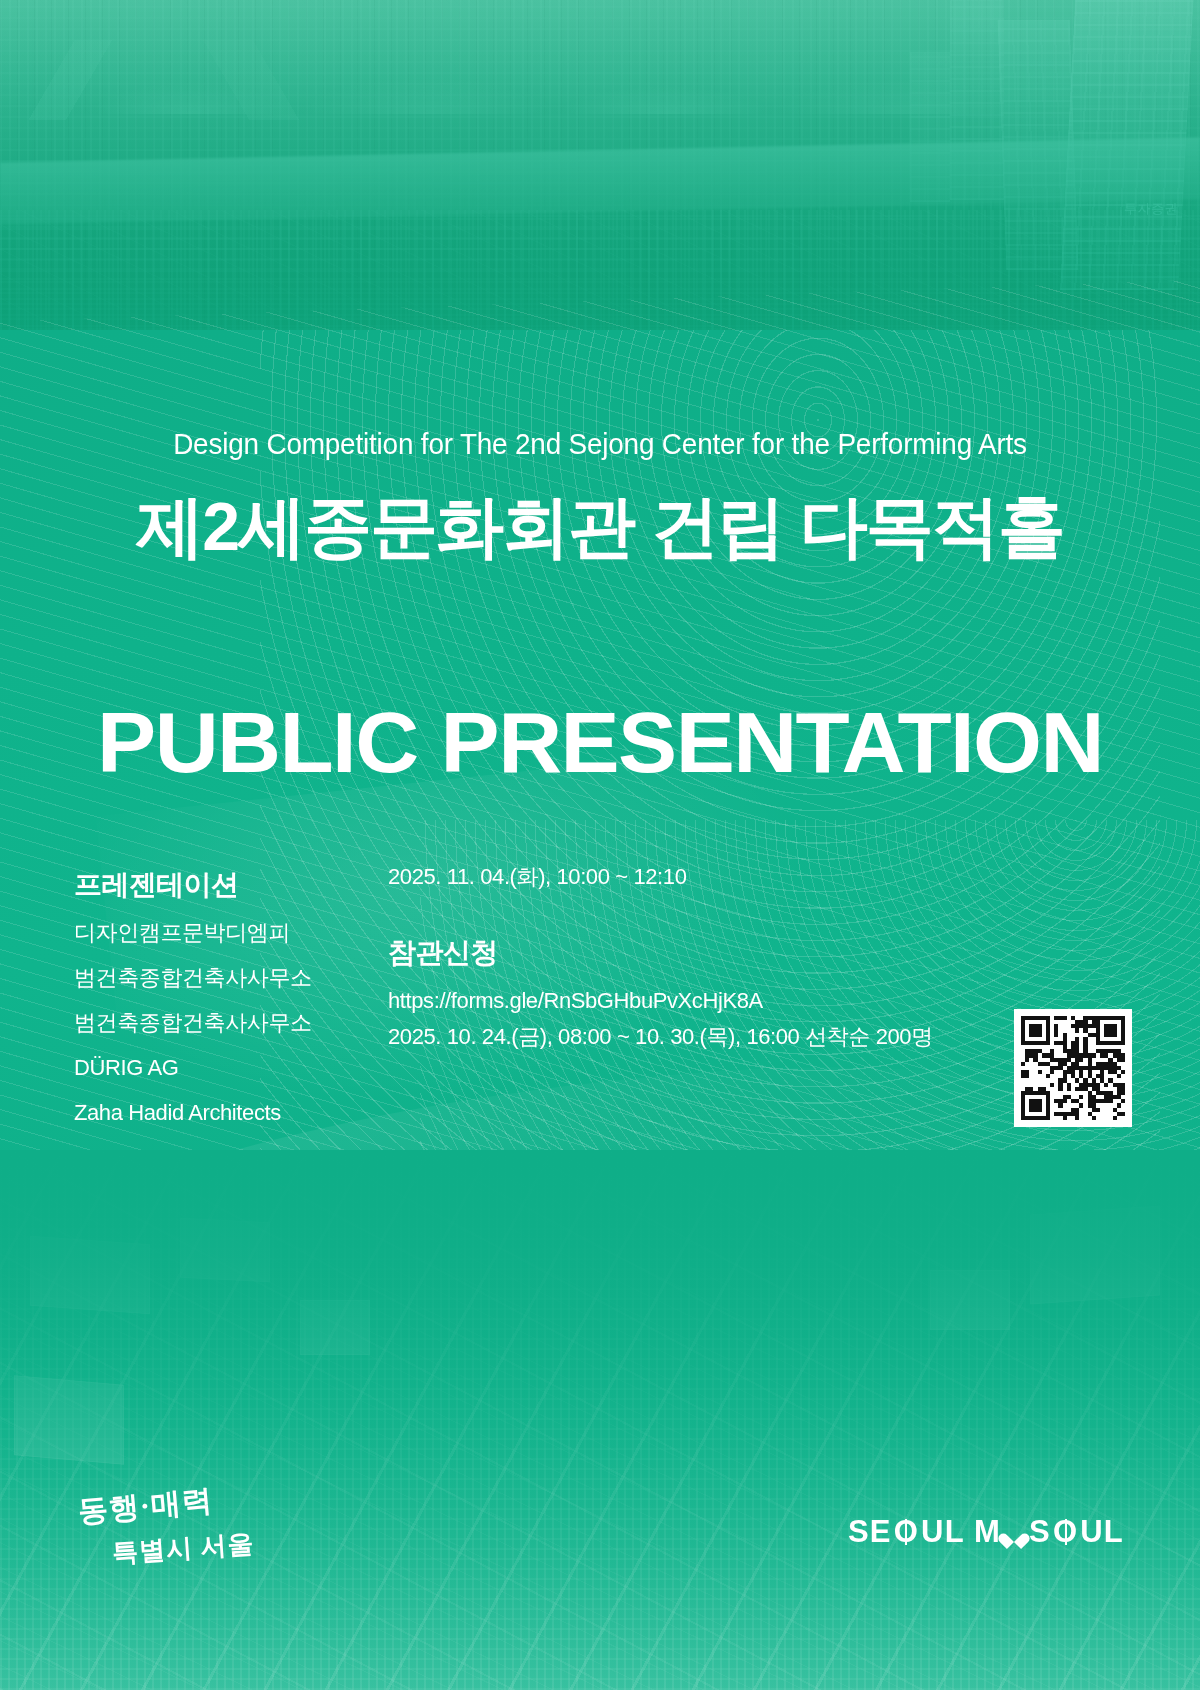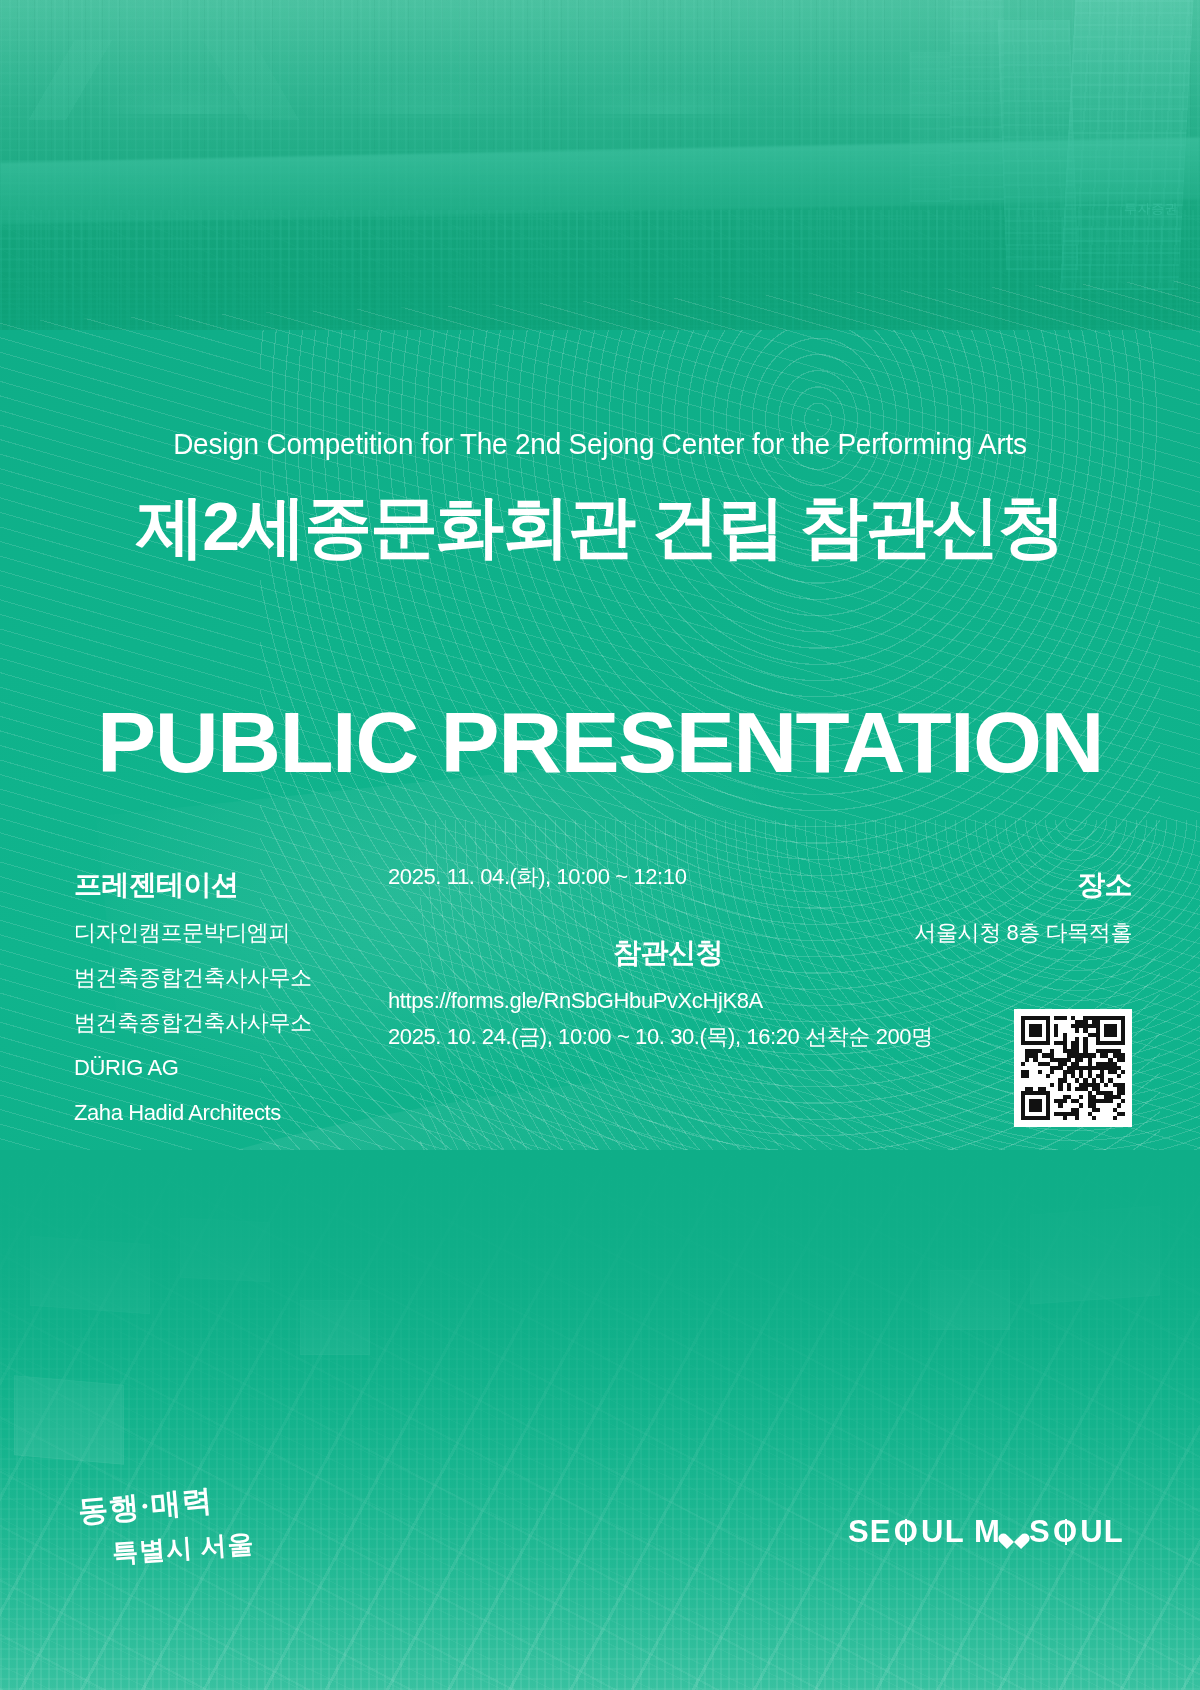--- a/index.html
+++ b/index.html
@@ -199,21 +199,21 @@
 
   .h-label{
     color:#fff; font-size:28px; font-weight:bold; letter-spacing:-.6px;
     margin-bottom:18px;
   }
   .line{
     color:#fff; font-size:22px; letter-spacing:-.4px; line-height:1.0;
     margin-bottom:23px; white-space:nowrap;
   }
   .line.last{ margin-bottom:0; }
-  .col-when .h-label.second{ margin-top:46px;text-align:center; }
+  .col-when .h-label.second{ margin-top:46px; }
   .col-when .line{ margin-bottom:14px; }
 
   
   .qr{
     position:absolute; right:68px; top:1009px;
     width:118px; height:118px; background:#fff; padding:7px;
   }
   .qr-inner{ width:100%; height:100%; position:relative; }
   .qr-cell{ position:absolute; background:#111; }
 
@@ -299,46 +299,42 @@
     <div class="bld" style="left:30px;  top:90px;  width:120px; height:70px; transform:skewY(4deg);"></div>
     <div class="bld" style="left:180px; top:70px;  width:90px;  height:60px; transform:skewY(3deg);"></div>
     <div class="bld" style="left:14px;  top:230px; width:110px; height:80px; transform:skewY(5deg);"></div>
     <div class="bld" style="left:300px; top:150px; width:70px;  height:55px;"></div>
     <div class="bld" style="right:40px; top:60px;  width:130px; height:90px; transform:skewY(-4deg);"></div>
     <div class="bld" style="right:190px;top:120px; width:80px;  height:60px;"></div>
     <div class="veil-bot"></div>
   </div>
 
   <div class="subtitle">Design Competition for The 2nd Sejong Center for the Performing Arts</div>
-  <div class="t-ko1">제2세종문화회관 건립 참관신청</div>
+  <div class="t-ko1">제2세종문화회관 건립 다목적홀</div>
   <div class="t-en">PUBLIC PRESENTATION</div>
 
   <div class="info">
 
     <div class="col-teams">
       <div class="h-label">프레젠테이션</div>
       <div class="line">디자인캠프문박디엠피</div>
       <div class="line">범건축종합건축사사무소</div>
       <div class="line">범건축종합건축사사무소</div>
       <div class="line">DÜRIG AG</div>
       <div class="line last">Zaha Hadid Architects</div>
     </div>
 
     <div class="col-when">
       <div class="line">2025. 11. 04.(화), 10:00 ~ 12:10</div>
 
       <div class="h-label second">참관신청</div>
       <div class="line">https://forms.gle/RnSbGHbuPvXcHjK8A</div>
-      <div class="line last">2025. 10. 24.(금), 10:00 ~ 10. 30.(목), 16:20 선착순 200명</div>
+      <div class="line last">2025. 10. 24.(금), 08:00 ~ 10. 30.(목), 16:00 선착순 200명</div>
     </div>
 
-    <div class="col-where">
-      <div class="h-label">장소</div>
-      <div class="line last">서울시청 8층 다목적홀</div>
-    </div>
 
   </div>
 
   <div class="qr">
     <div class="qr-inner" id="qr-inner">
         <div class="qr-cell" style="left: 0px; top: 0px; width: 4.16px; height: 4.16px;"></div>
         <div class="qr-cell" style="left: 4.16px; top: 0px; width: 4.16px; height: 4.16px;"></div>
         <div class="qr-cell" style="left: 8.32px; top: 0px; width: 4.16px; height: 4.16px;"></div>
         <div class="qr-cell" style="left: 12.48px; top: 0px; width: 4.16px; height: 4.16px;"></div>
         <div class="qr-cell" style="left: 16.64px; top: 0px; width: 4.16px; height: 4.16px;"></div>

